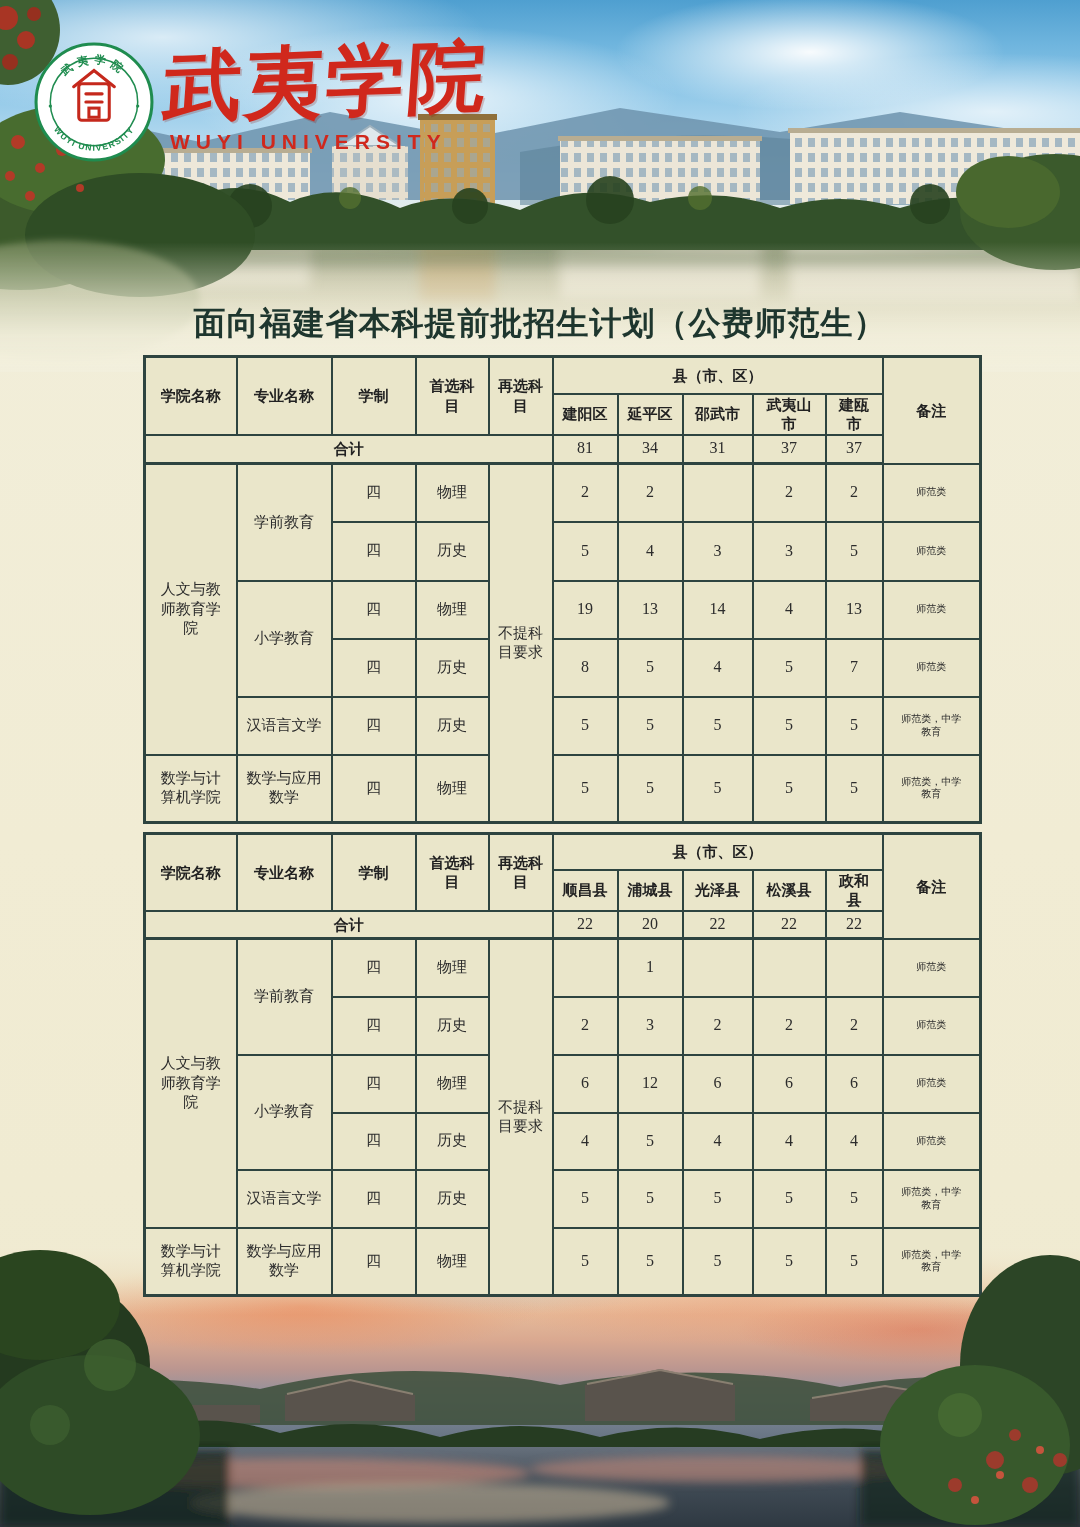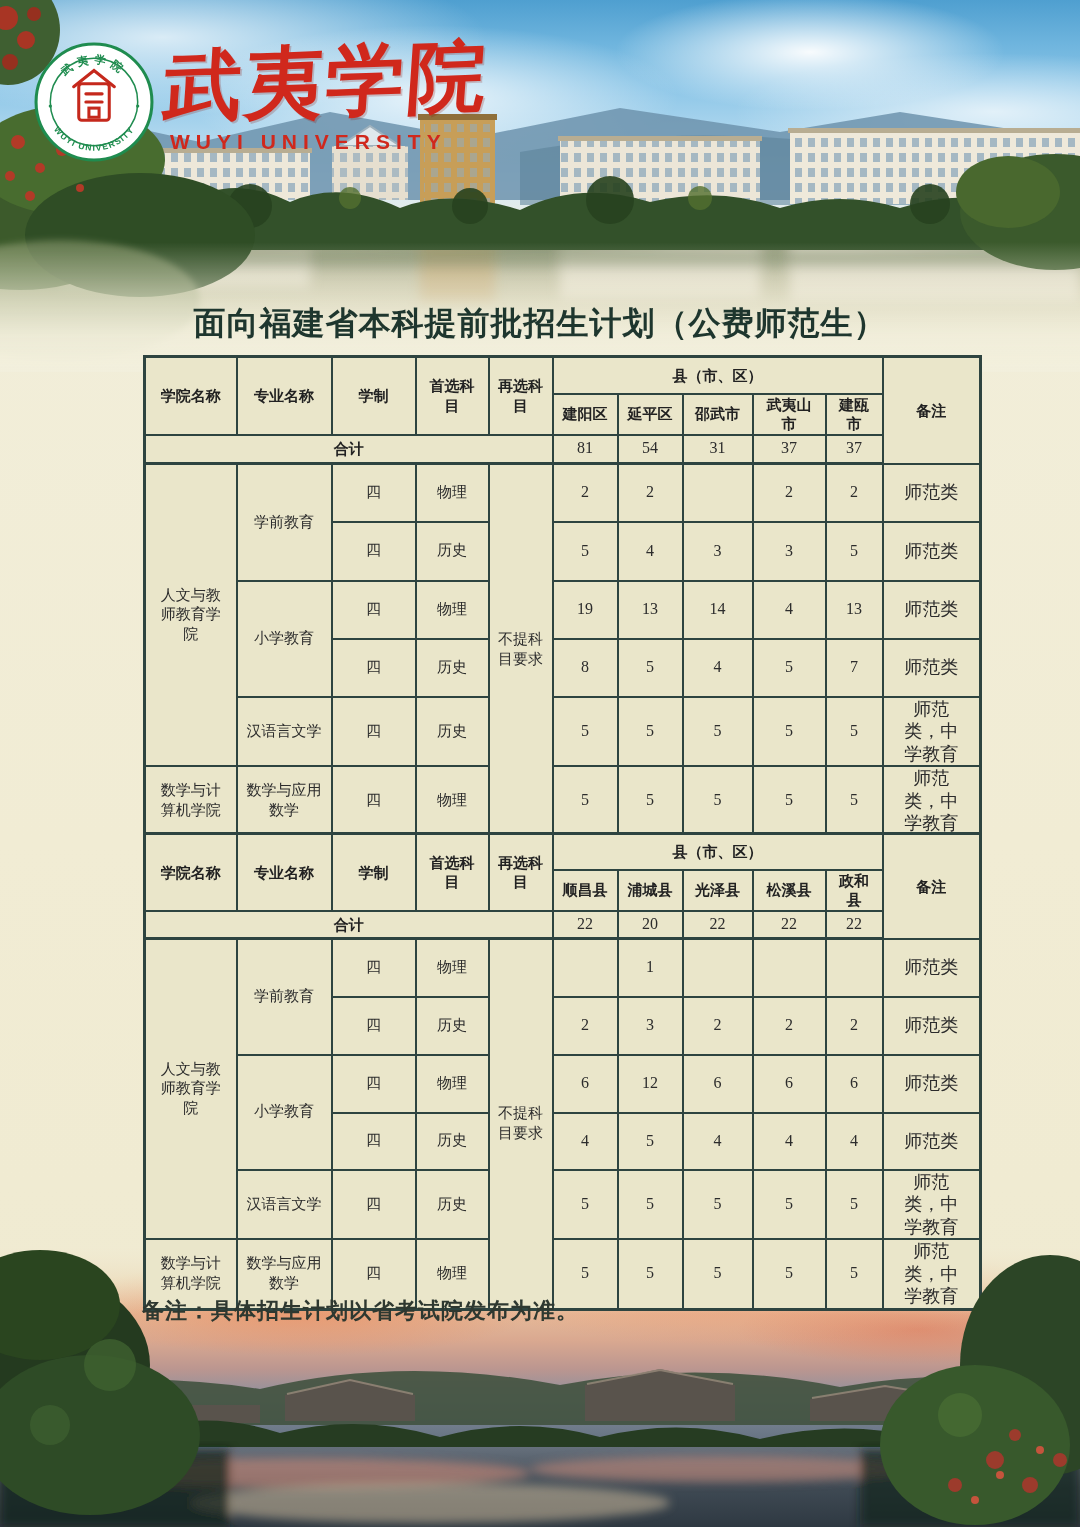--- a/index.html
+++ b/index.html
@@ -33,21 +33,21 @@
   .footnote{position:absolute;left:142px;top:1296px;margin:0;font-size:22px;font-weight:bold;
             color:#2e3830;letter-spacing:1px;z-index:3;}
 
   
   .plan{position:absolute;width:836px;border-collapse:collapse;table-layout:fixed;z-index:2;
         border:3px solid #2e4440;font-family:"Liberation Serif",serif;}
   .plan td{border:2px solid #2e4440;background:#eae6ca;text-align:center;vertical-align:middle;
            padding:0 8px;font-size:15px;color:#2c2c2c;line-height:1.3;overflow:hidden;}
   .plan .hd{font-family:"Liberation Sans",sans-serif;font-weight:bold;font-size:15px;color:#222;}
   .plan .num{font-size:16px;}
-  .plan .rmk{font-size:18px;padding:0 16px;line-height:1.25;}
+  .plan .rmk{font-size:10px;padding:0 16px;line-height:1.25;}
   .plan tr.total td{border-bottom-width:3px;}
   .t1{left:143px;top:355px;}
   .t2{left:143px;top:832px;}
 
   
   .photo-bottom{position:absolute;left:0;bottom:0;width:1080px;height:282px;
     background:
       radial-gradient(ellipse 340px 70px at 28% 22%, rgba(233,138,93,.75), transparent 70%),
       radial-gradient(ellipse 420px 80px at 70% 16%, rgba(236,150,110,.7), transparent 70%),
       radial-gradient(ellipse 260px 50px at 85% 30%, rgba(220,120,90,.6), transparent 70%),
@@ -212,21 +212,21 @@
       <tr style="height:38px">
         <td class="hd">建阳区</td>
         <td class="hd">延平区</td>
         <td class="hd">邵武市</td>
         <td class="hd">武夷山市</td>
         <td class="hd">建瓯市</td>
       </tr>
       <tr class="total" style="height:29px">
         <td colspan="5" class="hd">合计</td>
         <td class="num">81</td>
-        <td class="num">54</td>
+        <td class="num">34</td>
         <td class="num">31</td>
         <td class="num">37</td>
         <td class="num">37</td>
       </tr>
       <tr style="height:58px">
         <td rowspan="5">人文与教师教育学院</td>
         <td rowspan="2">学前教育</td>
         <td>四</td>
         <td>物理</td>
         <td rowspan="6">不提科目要求</td>
@@ -396,21 +396,20 @@
         <td class="num">5</td>
         <td class="num">5</td>
         <td class="num">5</td>
         <td class="num">5</td>
         <td class="num">5</td>
         <td class="rmk">师范类，中学教育</td>
       </tr>
     </tbody>
   </table>
 
-  <p class="footnote">备注：具体招生计划以省考试院发布为准。</p>
 
   <div class="photo-bottom">
     <svg class="scene" viewBox="0 0 1080 282" aria-hidden="true">
       <defs>
         <linearGradient id="bwGrad" x1="0" y1="0" x2="0" y2="1">
           <stop offset="0" stop-color="#66707c"></stop>
             <stop offset=".5" stop-color="#3f4a54"></stop>
             <stop offset="1" stop-color="#2f3942"></stop>
         </linearGradient>
         <filter id="bblur">

